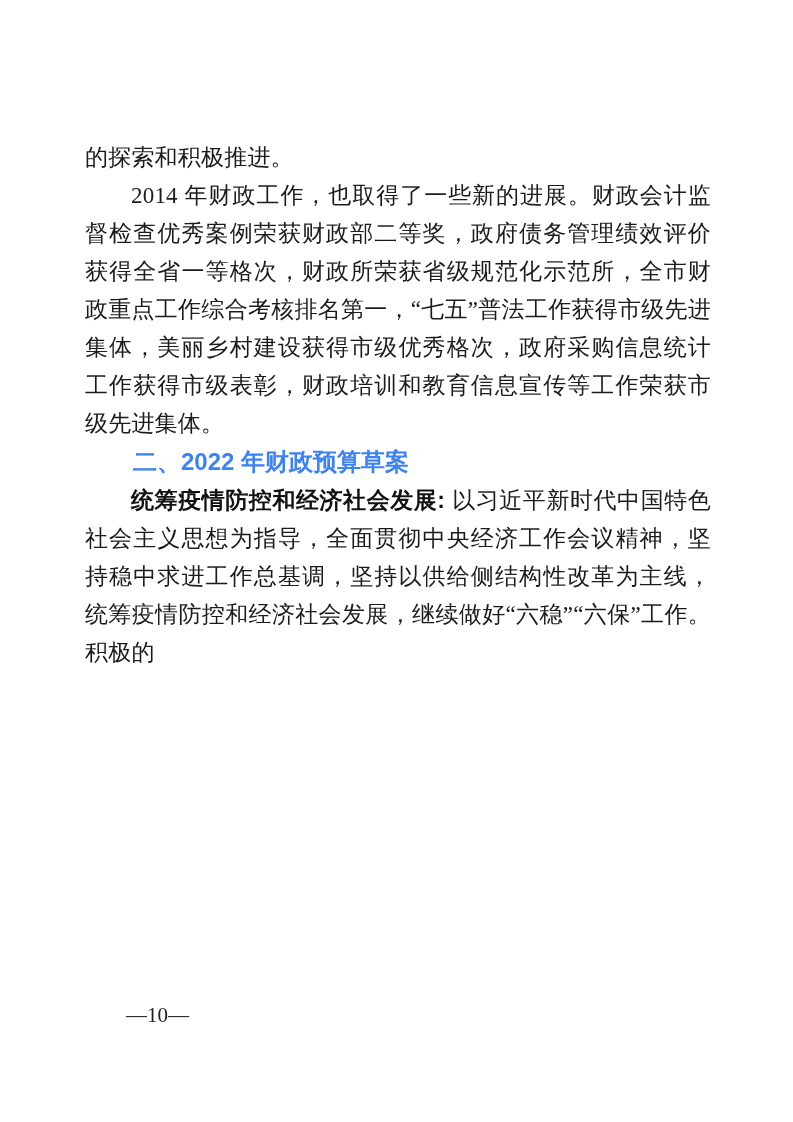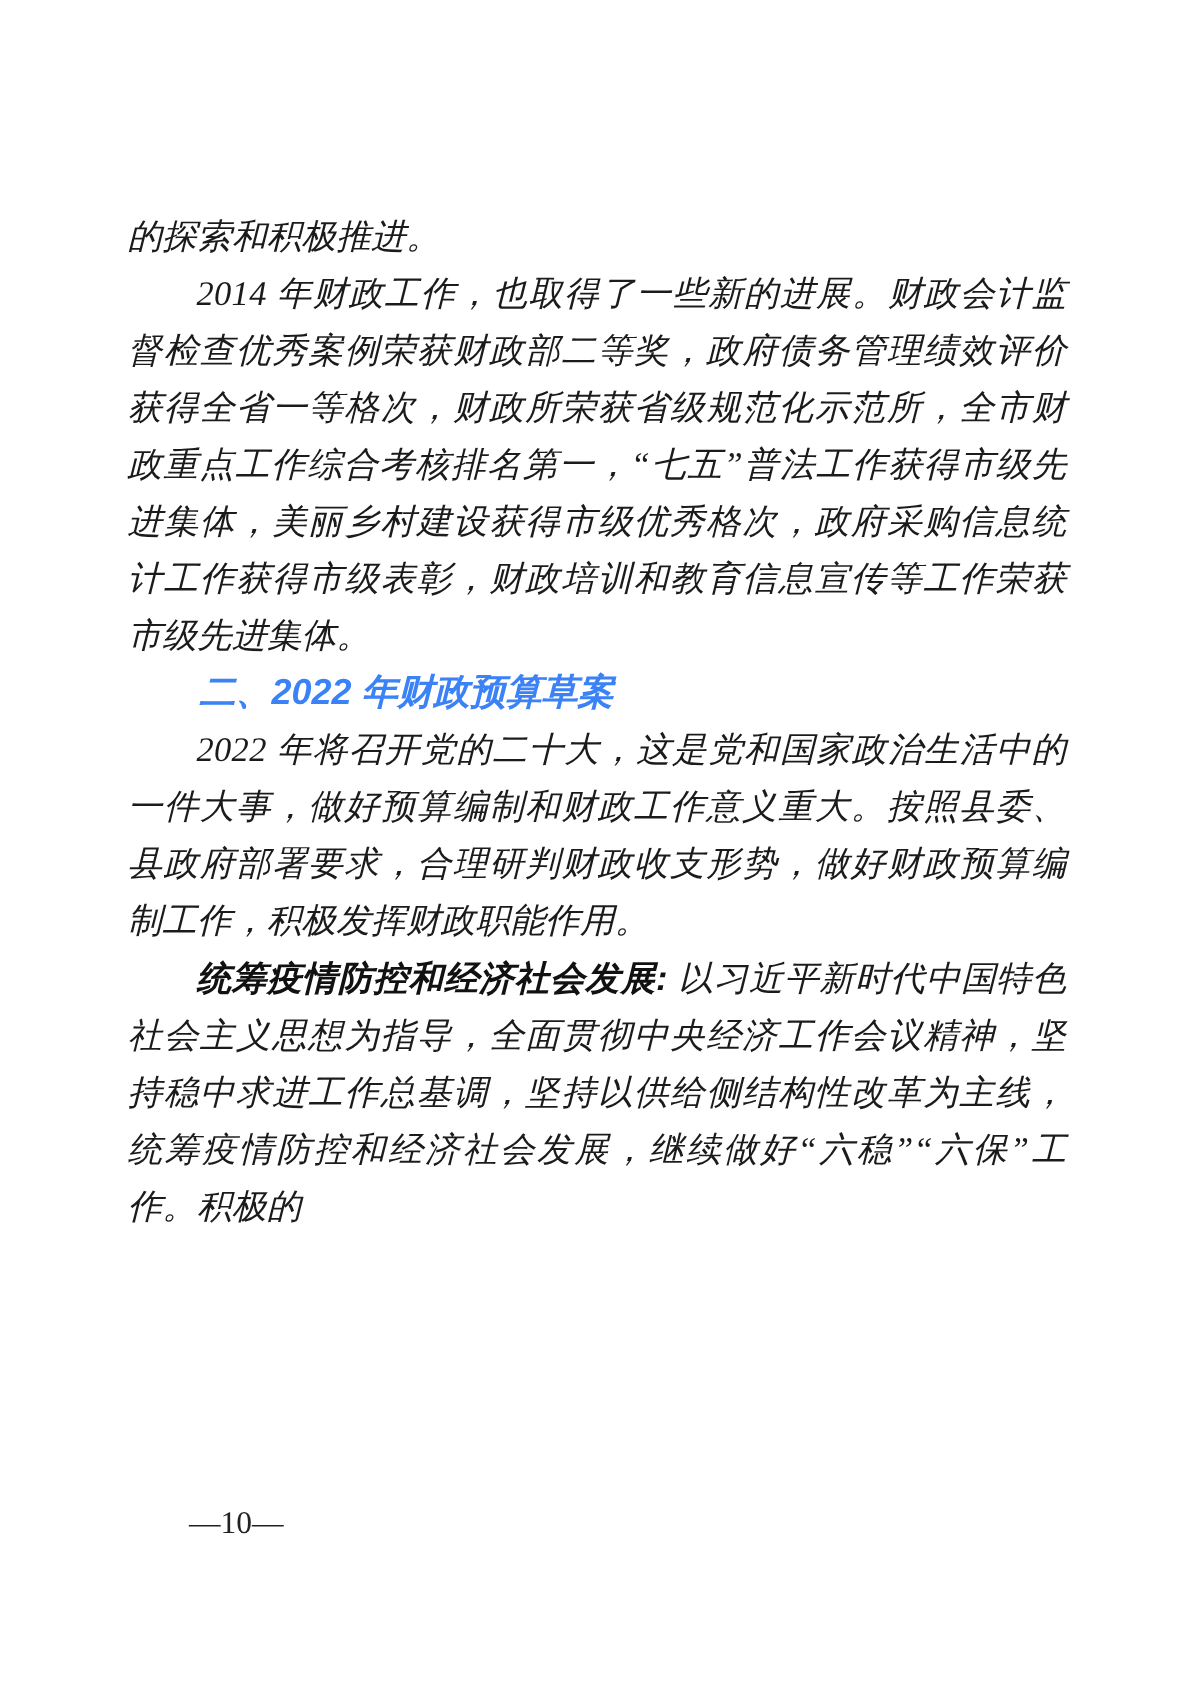--- a/index.html
+++ b/index.html
@@ -12,21 +12,20 @@
     width: 793px;
     height: 1122px;
     background: #ffffff;
     overflow: hidden;
   }
   .content {
     position: absolute;
     left: 85px;
     top: 139px;
     width: 626px;
-    font-style: italic;
   }
   .para {
     margin: 0;
     font-family: "Liberation Serif", "DejaVu Serif", serif;
     font-size: 23px;
     line-height: 38px;
     color: #1b1b1b;
     text-align: justify;
     text-indent: 2em;
     letter-spacing: 0.2px;
@@ -59,17 +58,16 @@
   }
 </style>
 </head>
 <body>
 
 <div class="page">
   <div class="content">
     <p class="para no-indent">的探索和积极推进。</p>
     <p class="para">2014 年财政工作，也取得了一些新的进展。财政会计监督检查优秀案例荣获财政部二等奖，政府债务管理绩效评价获得全省一等格次，财政所荣获省级规范化示范所，全市财政重点工作综合考核排名第一，“七五”普法工作获得市级先进集体，美丽乡村建设获得市级优秀格次，政府采购信息统计工作获得市级表彰，财政培训和教育信息宣传等工作荣获市级先进集体。</p>
     <h2 class="heading">二、2022 年财政预算草案</h2>
-    <p class="para">2022 年将召开党的二十大，这是党和国家政治生活中的一件大事，做好预算编制和财政工作意义重大。按照县委、县政府部署要求，合理研判财政收支形势，做好财政预算编制工作，积极发挥财政职能作用。</p>
     <p class="para"><span class="lead-bold">统筹疫情防控和经济社会发展: </span><span>以习近平新时代中国特色社会主义思想为指导，全面贯彻中央经济工作会议精神，坚持稳中求进工作总基调，坚持以供给侧结构性改革为主线，统筹疫情防控和经济社会发展，继续做好“六稳”“六保”工作。积极的</span></p>
   </div>
   <div class="page-number">—10—</div>
 </div>
 
 </body></html>

